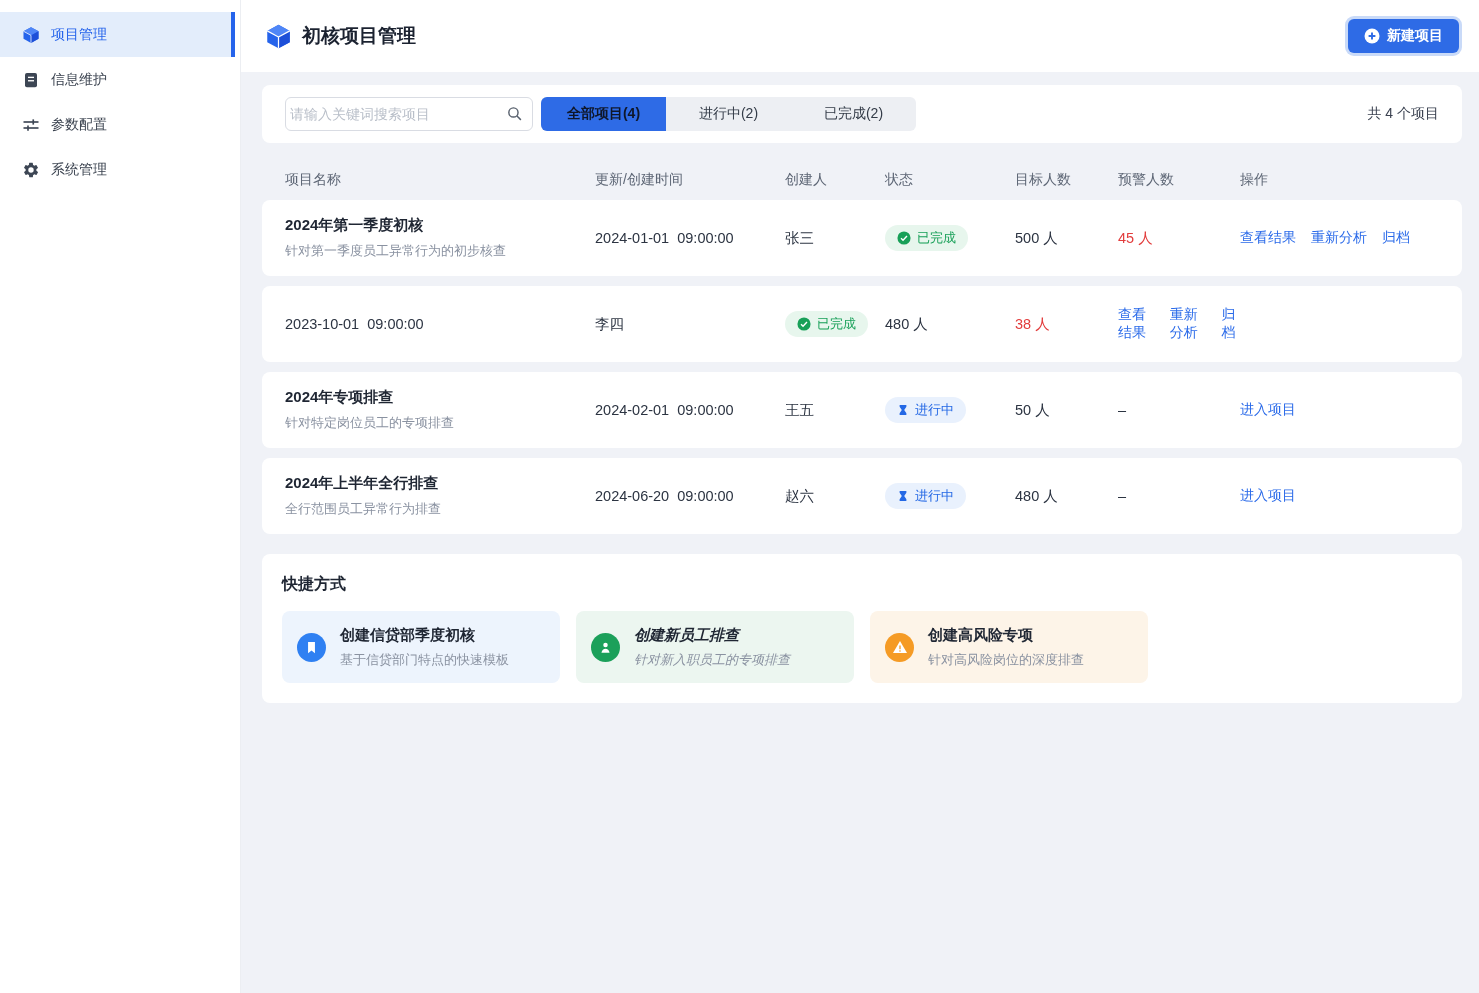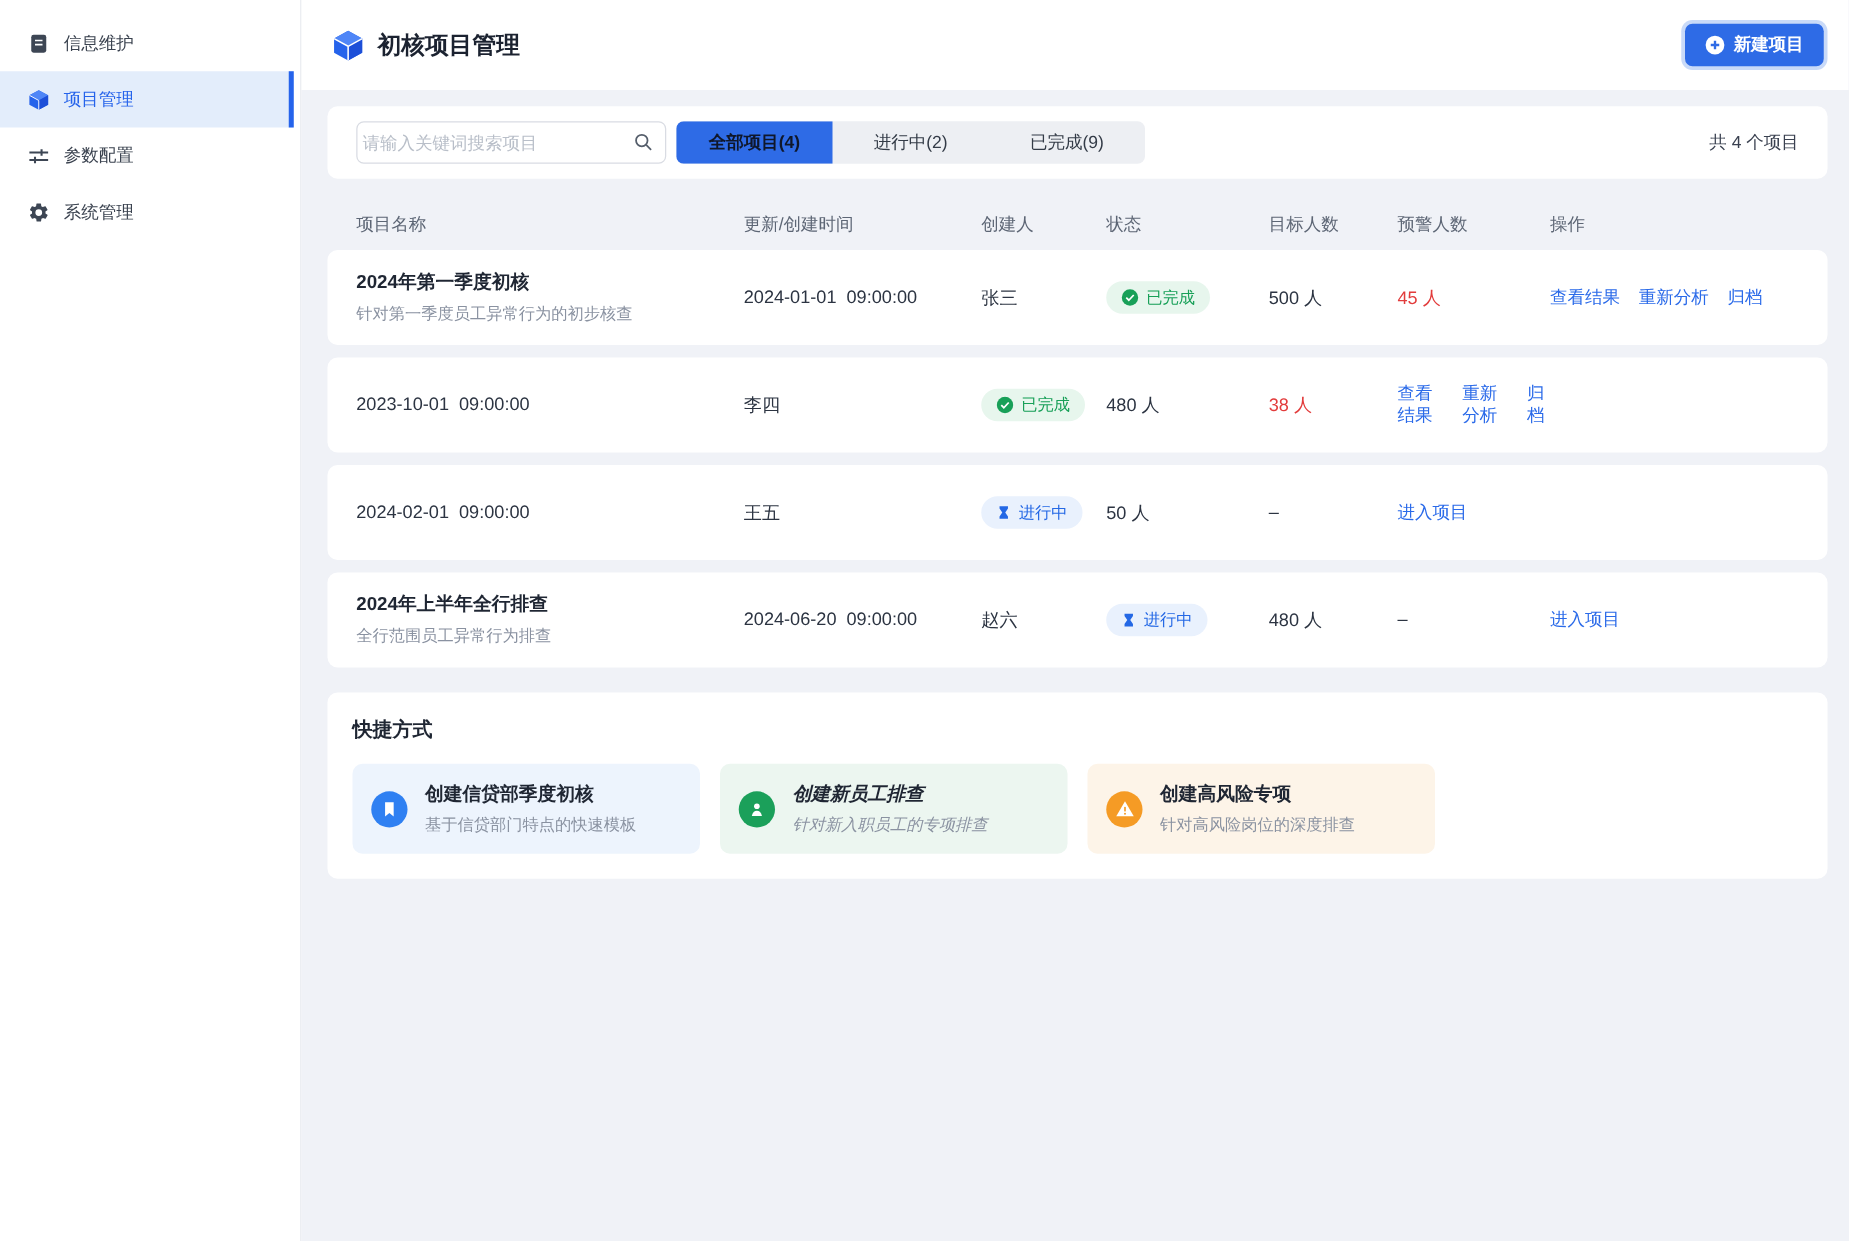--- a/index.html
+++ b/index.html
@@ -71,40 +71,40 @@
     align-items:center; justify-content:center; }
   .sc-circle.navy { background:#36495d; } .sc-circle.blu { background:#2f80f2; }
   .sc-circle.grn { background:#1ba05a; }  .sc-circle.org { background:#f59b25; }
   .sc-t { font-size:15px; font-weight:bold; color:#1f2633; margin-bottom:6px; }
   .sc-d { font-size:13px; color:#8a92a1; }
 </style>
 </head>
 <body>
 
 <nav class="sidebar">
-  <div class="side-item">
-    <span class="s-ic">
-      <svg viewBox="0 0 24 24" width="18" height="18">
-        <rect x="4" y="2.5" width="16" height="19" rx="2.5" fill="#3d4654"></rect>
-        <line x1="8" y1="8.5" x2="16" y2="8.5" stroke="#fff" stroke-width="1.8"></line>
-        <line x1="8" y1="13" x2="16" y2="13" stroke="#fff" stroke-width="1.8"></line>
-      </svg>
-    </span>
-    <span>信息维护</span>
-  </div>
   <div class="side-item active">
     <span class="s-ic">
       <svg viewBox="0 0 24 24" width="18" height="18">
         <path d="M12 1.5 L22 7 L22 17 L12 22.5 L2 17 L2 7 Z" fill="#2563eb"></path>
         <path d="M12 1.5 L22 7 L12 12.5 L2 7 Z" fill="#4f86f7"></path>
         <path d="M12 12.5 L22 7 L22 17 L12 22.5 Z" fill="#1d4fd8"></path>
         <path d="M2 7 L12 12.5 L12 22.5" fill="none" stroke="#fff" stroke-width="1"></path>
       </svg>
     </span>
     <span>项目管理</span>
+  </div>
+  <div class="side-item">
+    <span class="s-ic">
+      <svg viewBox="0 0 24 24" width="18" height="18">
+        <rect x="4" y="2.5" width="16" height="19" rx="2.5" fill="#3d4654"></rect>
+        <line x1="8" y1="8.5" x2="16" y2="8.5" stroke="#fff" stroke-width="1.8"></line>
+        <line x1="8" y1="13" x2="16" y2="13" stroke="#fff" stroke-width="1.8"></line>
+      </svg>
+    </span>
+    <span>信息维护</span>
   </div>
   <div class="side-item">
     <span class="s-ic">
       <svg viewBox="0 0 24 24" width="18" height="18" stroke="#3d4654" stroke-width="2.2" fill="none">
         <line x1="2" y1="8" x2="22" y2="8"></line>
           <line x1="2" y1="16" x2="22" y2="16"></line>
         <line x1="15" y1="4.5" x2="15" y2="11.5"></line>
           <line x1="8" y1="12.5" x2="8" y2="19.5"></line>
       </svg>
     </span>
@@ -153,21 +153,21 @@
         <span class="search-ic">
           <svg viewBox="0 0 24 24" width="17" height="17" fill="none" stroke="#555e6b" stroke-width="2">
             <circle cx="10.5" cy="10.5" r="6.5"></circle>
               <line x1="15.5" y1="15.5" x2="21" y2="21"></line>
           </svg>
         </span>
       </div>
       <div class="tabs">
         <div class="tab active">全部项目(4)</div>
         <div class="tab">进行中(2)</div>
-        <div class="tab">已完成(9)</div>
+        <div class="tab">已完成(2)</div>
       </div>
       <div class="total">共 4 个项目</div>
     </div>
 
     <div class="grid thead">
       <div>项目名称</div>
       <div>更新/创建时间</div>
       <div>创建人</div>
       <div>状态</div>
       <div>目标人数</div>
@@ -215,20 +215,24 @@
       <div class="cell">480 人</div>
       <div class="cell warn-red">38 人</div>
       <div class="ops">
         <a>查看结果</a>
         <a>重新分析</a>
         <a>归档</a>
       </div>
     </div>
 
     <div class="grid row">
+      <div>
+        <div class="p-name">2024年专项排查</div>
+        <div class="p-desc">针对特定岗位员工的专项排查</div>
+      </div>
       <div class="cell time">2024-02-01  09:00:00</div>
       <div class="cell">王五</div>
       <div><span class="badge prog">
         <span style="display:inline-flex;">
           <svg viewBox="0 0 16 16" width="12" height="12" fill="#2468e5">
                 <path d="M3.5 1.2h9v2.6L9.6 8l2.9 4.2v2.6h-9v-2.6L6.4 8 3.5 3.8z"></path>
               </svg>
         </span>
             <span>进行中</span>
           </span></div>

